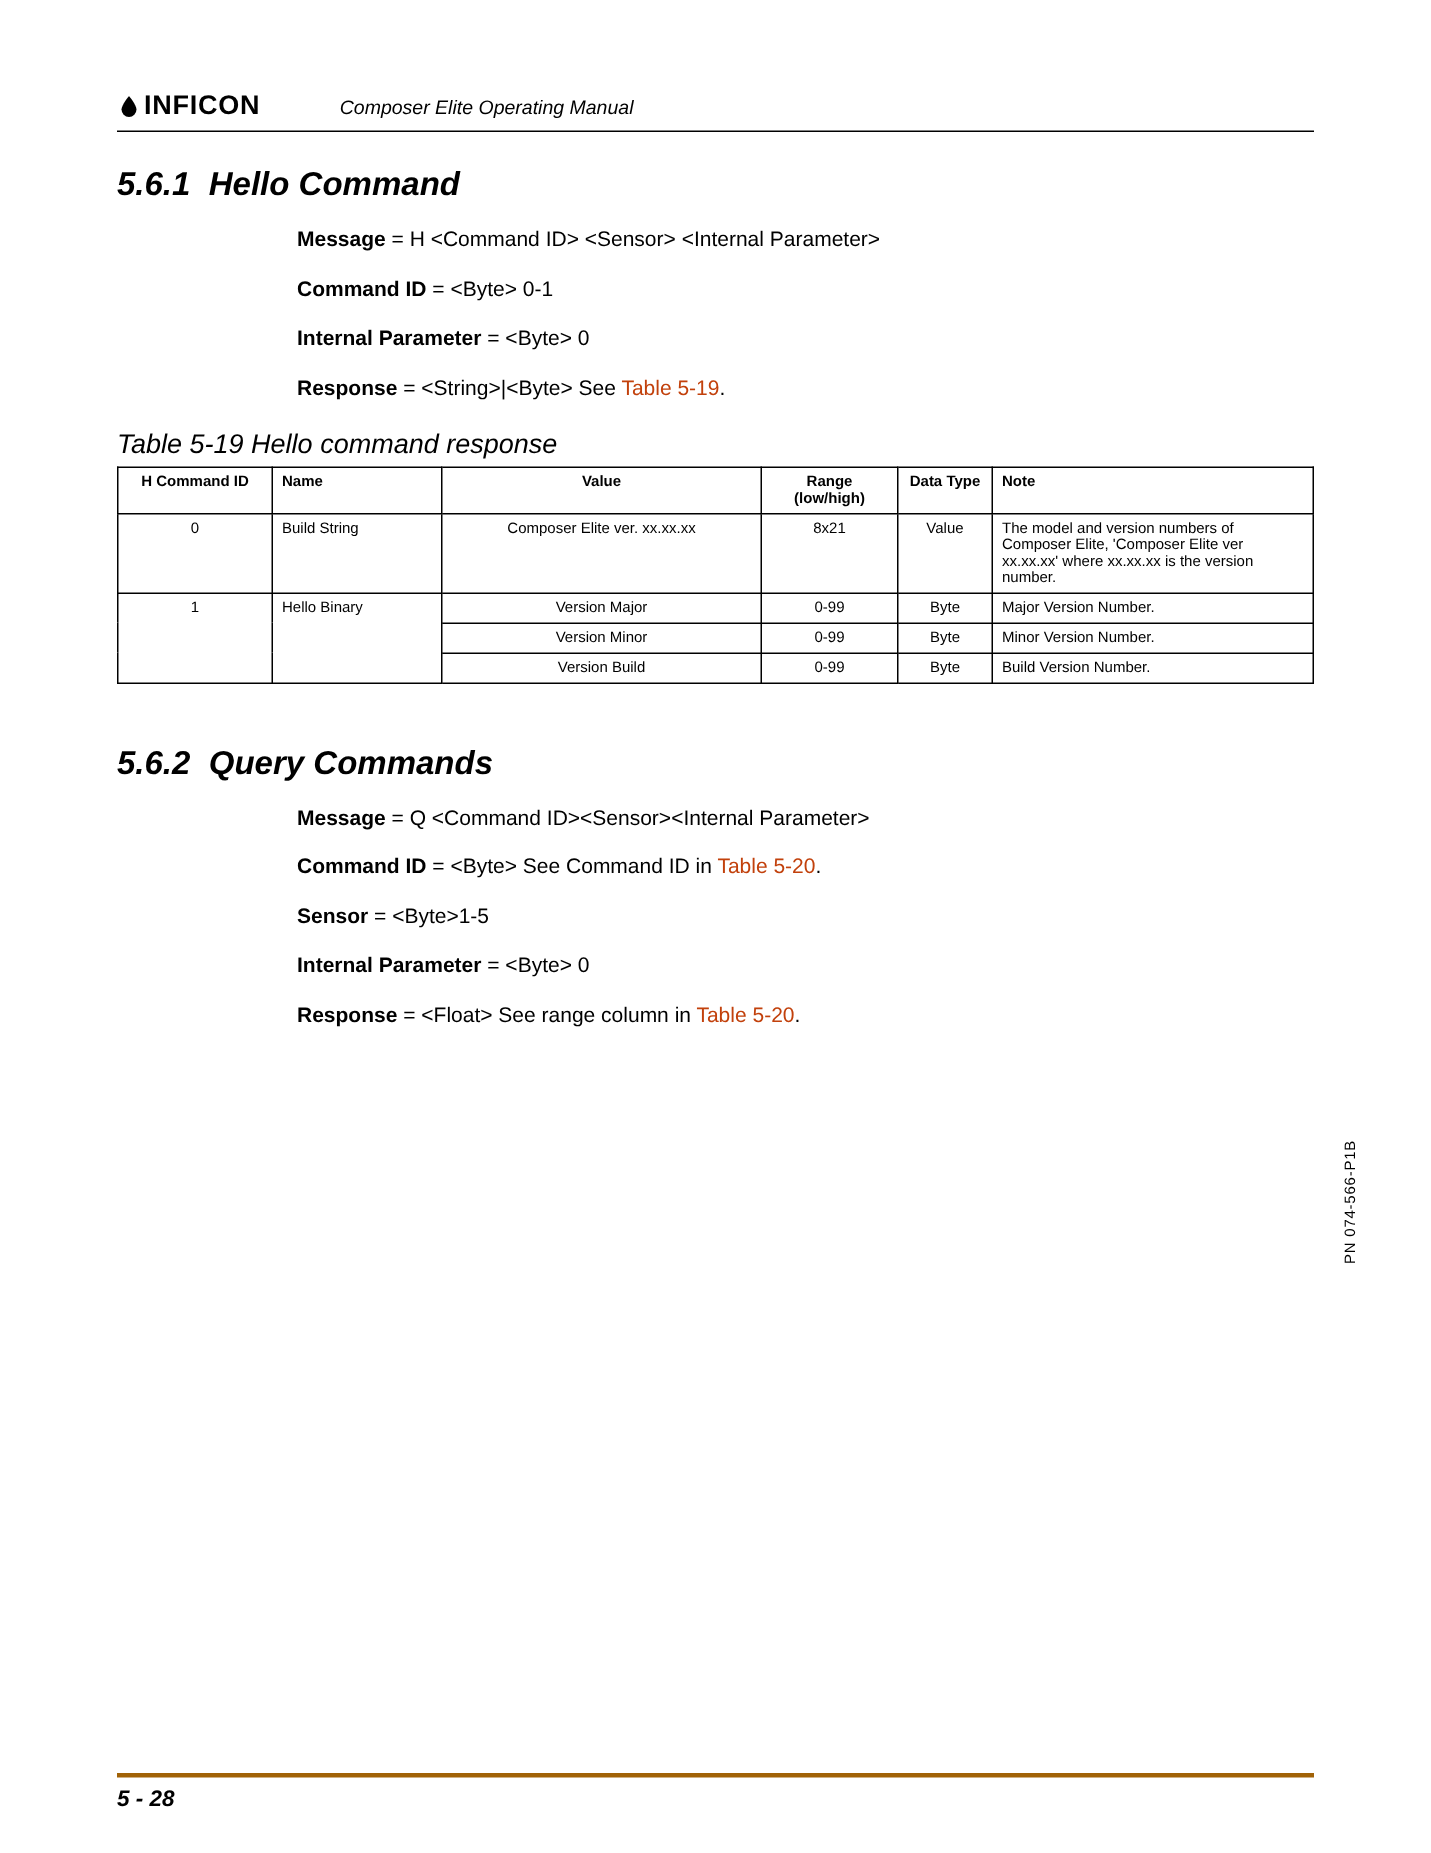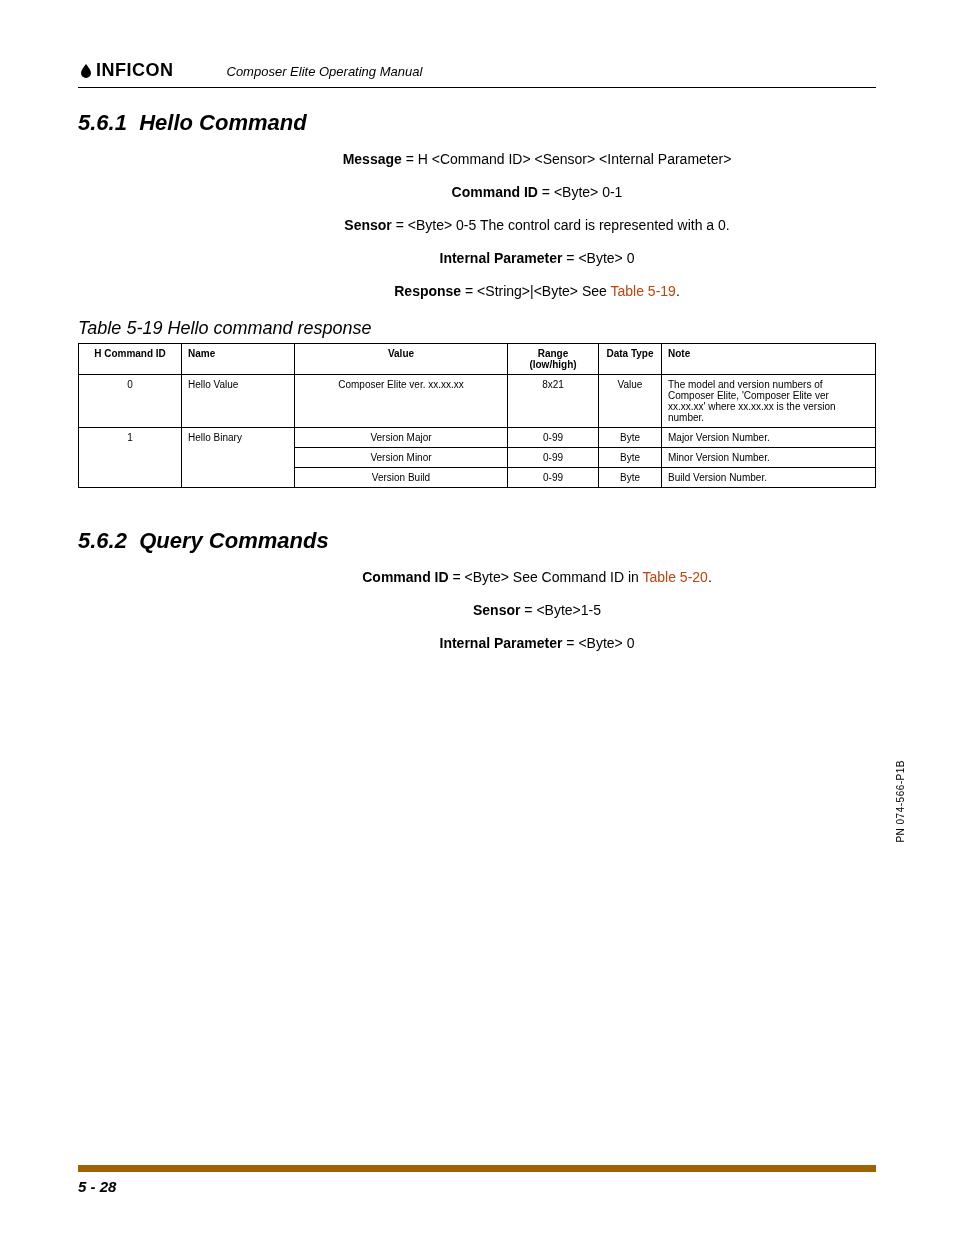--- a/index.html
+++ b/index.html
@@ -50,21 +50,20 @@
     font-size: 22px;
     margin: 0 0 14px 0;
   }
   .defs {
     margin-left: 120px;
     margin-bottom: 18px;
   }
   .defs p {
     margin: 0 0 14px 0;
     line-height: 1.35;
-    text-align: center;
   }
   .defs b { font-weight: bold; }
   .link { color: #c2410c; }
   .table-caption {
     font-style: italic;
     font-size: 18px;
     margin: 6px 0 4px 0;
   }
   table.data {
     border-collapse: collapse;
@@ -80,22 +79,22 @@
   }
   table.data th {
     font-weight: bold;
     text-align: center;
   }
   table.data td.c { text-align: center; }
   .footer {
     position: absolute;
     left: 78px;
     right: 78px;
-    bottom: 40px;
-    border-top: 7px solid #a16207;
+    bottom: 27px;
+    border-top: 3px solid #a16207;
     padding-top: 6px;
     font-weight: bold;
     font-style: italic;
     font-size: 15px;
   }
   .side-pn {
     position: absolute;
     right: 48px;
     top: 760px;
     font-size: 10px;
@@ -120,42 +119,41 @@
   </div>
 
   <h3 class="section">
     <span>5.6.1</span>&nbsp;
     <span>Hello Command</span>
   </h3>
 
   <div class="defs">
     <p><b>Message</b><span> = H &lt;Command ID&gt; &lt;Sensor&gt; &lt;Internal Parameter&gt;</span></p>
     <p><b>Command ID</b><span> = &lt;Byte&gt; 0-1</span></p>
-    <p><b>Sensor</b><span> = &lt;Byte&gt; 0-5 The control card is represented with a 0.</span></p>
     <p><b>Internal Parameter</b><span> = &lt;Byte&gt; 0</span></p>
     <p><b>Response</b><span> = &lt;String&gt;|&lt;Byte&gt; See </span><span class="link">Table 5-19</span><span>.</span></p>
   </div>
 
   <div class="table-caption">Table 5-19  Hello command response</div>
 
   <table class="data">
     <thead>
       <tr>
         <th style="width:90px">H Command ID</th>
         <th style="width:100px;text-align:left">Name</th>
         <th style="width:200px">Value</th>
         <th style="width:78px">Range (low/high)</th>
         <th style="width:50px">Data Type</th>
         <th style="text-align:left">Note</th>
       </tr>
     </thead>
     <tbody>
       <tr>
         <td class="c">0</td>
-        <td>Hello Value</td>
+        <td>Build String</td>
         <td class="c">Composer Elite ver. xx.xx.xx</td>
         <td class="c">8x21</td>
         <td class="c">Value</td>
         <td>The model and version numbers of Composer Elite, 'Composer Elite ver xx.xx.xx' where xx.xx.xx is the version number.</td>
       </tr>
       <tr>
         <td class="c" rowspan="3">1</td>
         <td rowspan="3">Hello Binary</td>
         <td class="c">Version Major</td>
         <td class="c">0-99</td>
@@ -176,23 +174,25 @@
       </tr>
     </tbody>
   </table>
 
   <h3 class="section">
     <span>5.6.2</span>&nbsp;
     <span>Query Commands</span>
   </h3>
 
   <div class="defs">
+    <p><b>Message</b><span> = Q &lt;Command ID&gt;&lt;Sensor&gt;&lt;Internal Parameter&gt;</span></p>
     <p><b>Command ID</b><span> = &lt;Byte&gt; See Command ID in </span><span class="link">Table 5-20</span><span>.</span></p>
     <p><b>Sensor</b><span> = &lt;Byte&gt;1-5</span></p>
     <p><b>Internal Parameter</b><span> = &lt;Byte&gt; 0</span></p>
+    <p><b>Response</b><span> = &lt;Float&gt; See range column in </span><span class="link">Table 5-20</span><span>.</span></p>
   </div>
 
   <div class="side-pn">PN 074-566-P1B</div>
 
   <div class="footer">
     <span>5 - 28</span>
   </div>
 
 </div>
 

